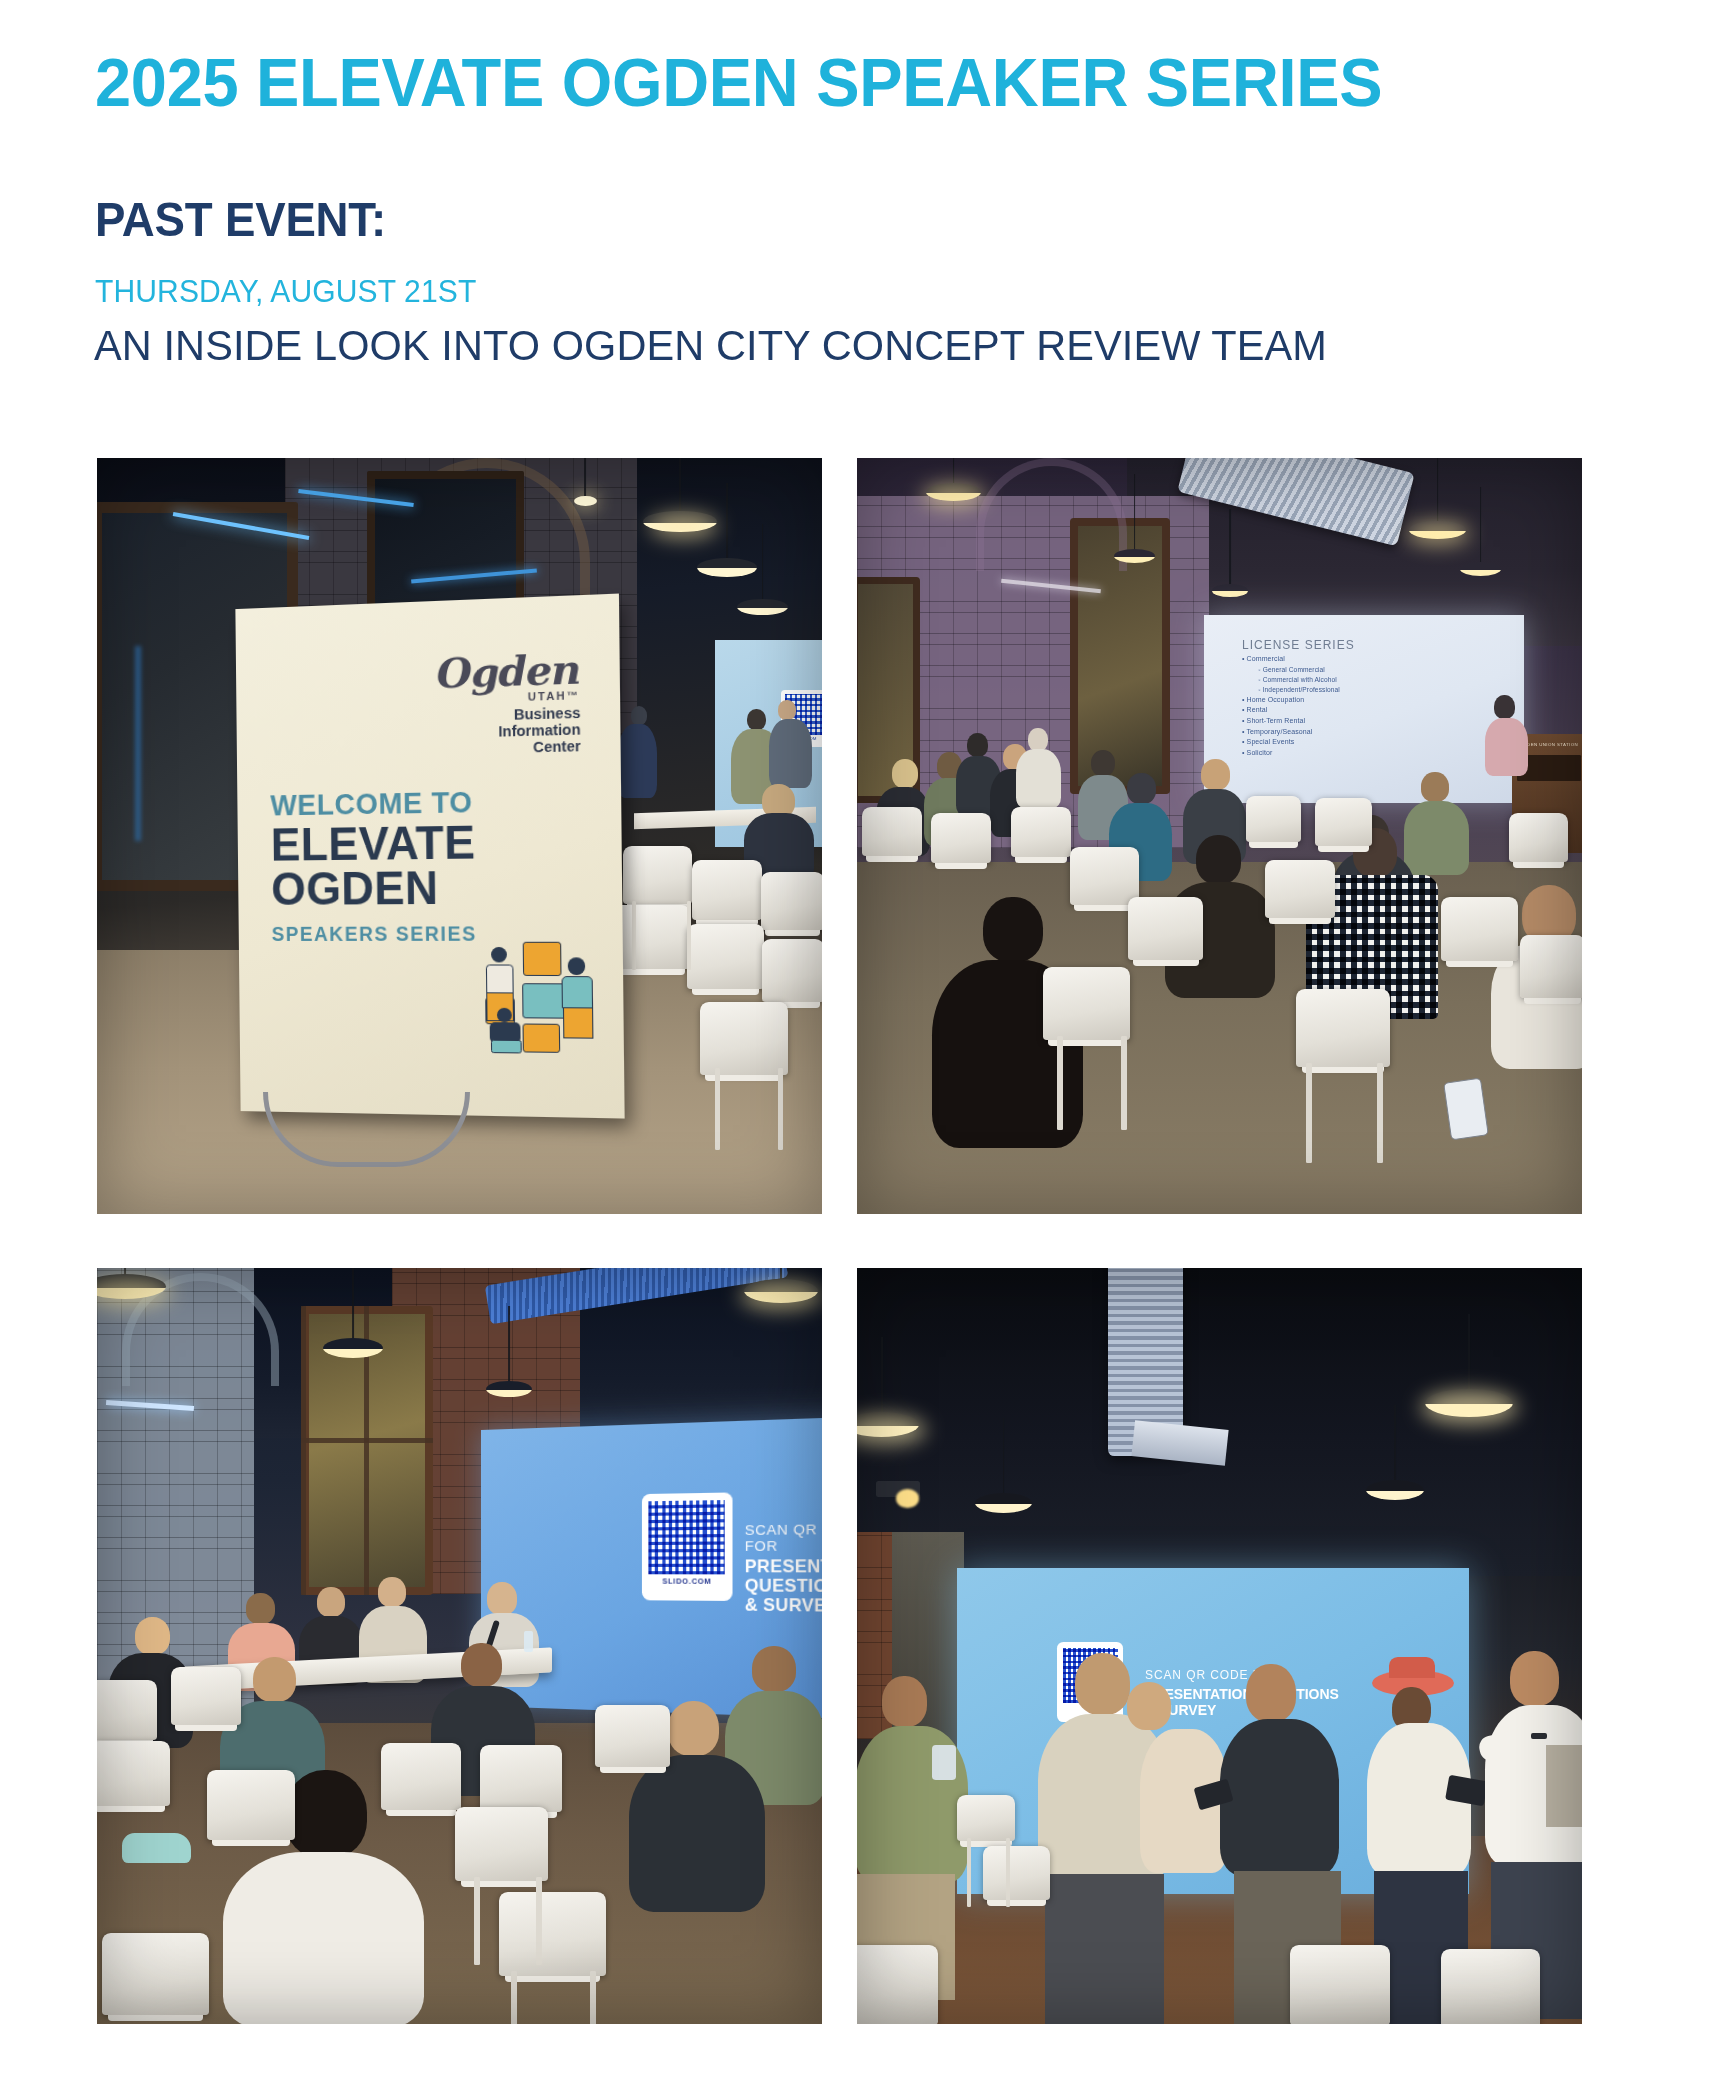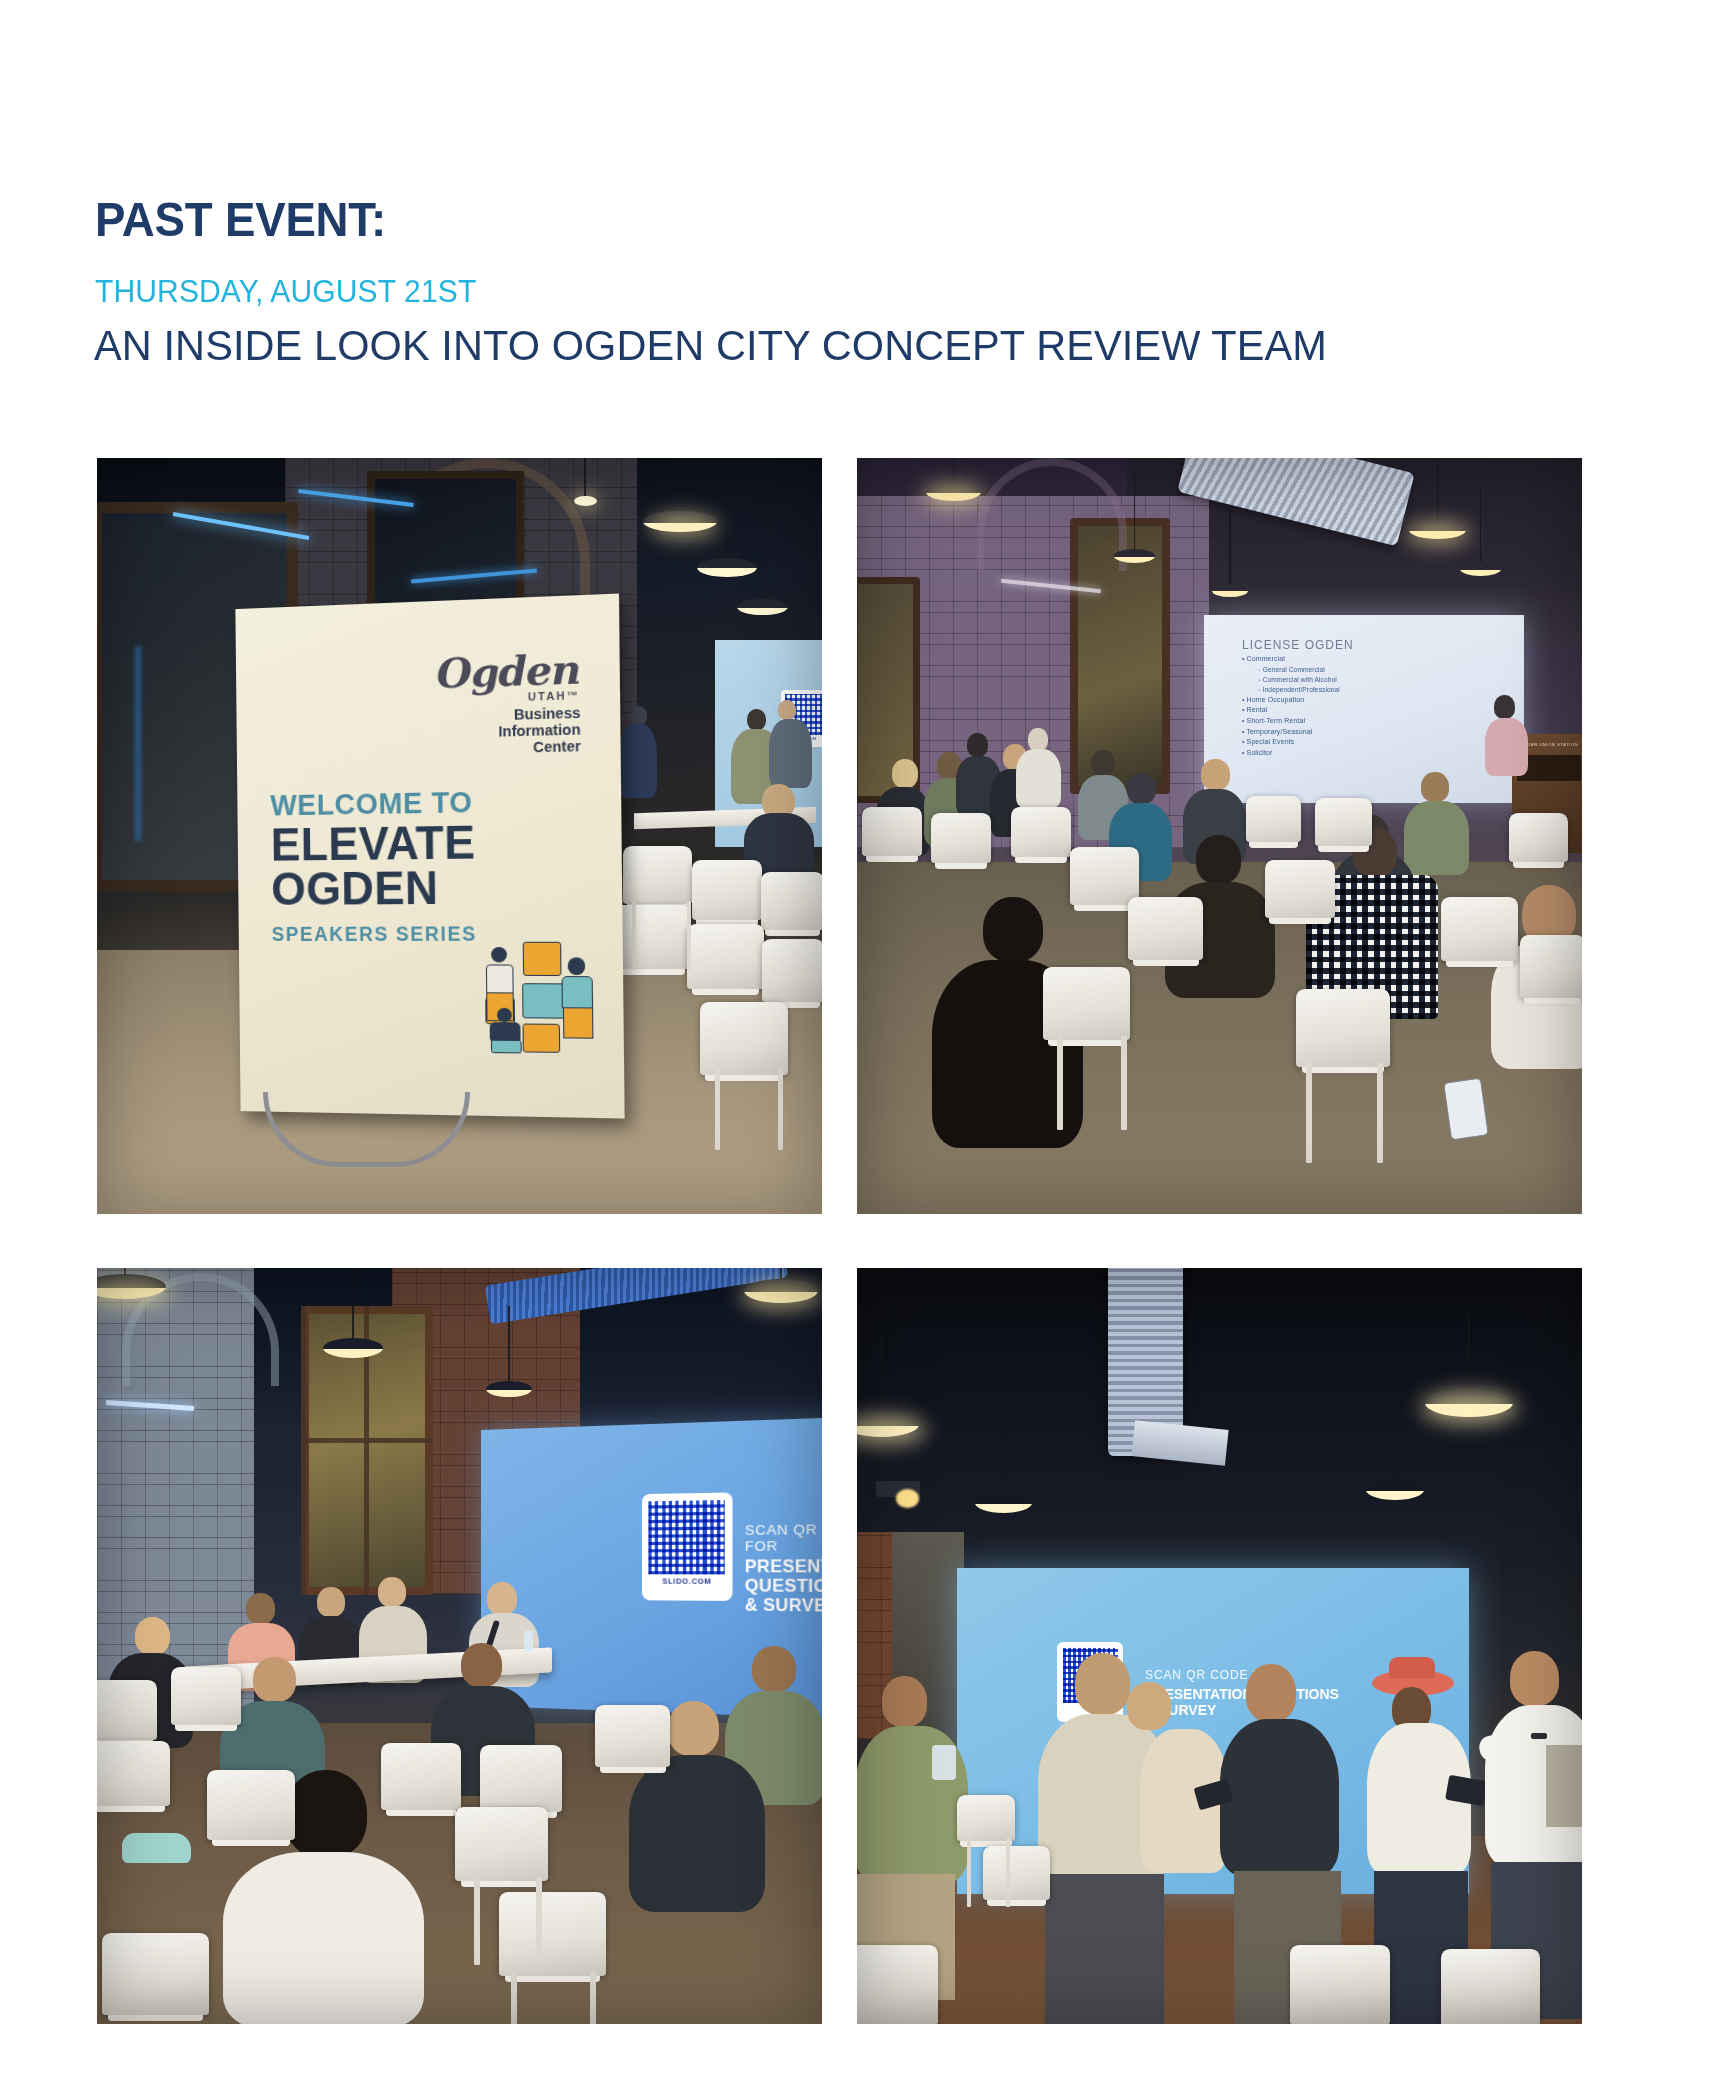--- a/index.html
+++ b/index.html
@@ -320,20 +320,23 @@
   }
 
   .vignette { position:absolute; inset:0; pointer-events:none;
     box-shadow: inset 0 0 75px rgba(0,0,0,.34); }
 </style>
 </head>
 <body>
 
 <div class="page">
 
+  <div class="hdr">
+    <div class="title">2025 ELEVATE OGDEN SPEAKER SERIES</div>
+  </div>
   <div class="past-event">PAST EVENT:</div>
   <div class="date">THURSDAY, AUGUST 21ST</div>
   <div class="subject">AN INSIDE LOOK INTO OGDEN CITY CONCEPT REVIEW TEAM</div>
 
   <div class="grid">
 
     <div class="ph c0 r0">
       <div class="scene p1-bg">
         <div class="brickwall p1-brick"></div>
         <div class="p1-arch"></div>
@@ -443,21 +446,21 @@
         <div class="pendant" style="left:257px;top:91px;width:41px;height:14px;background:linear-gradient(180deg,#2a2733 55%,#fff0b8 55%);"></div>
         <div class="pendant" style="left:355px;top:126px;width:36px;height:12.6px;background:linear-gradient(180deg,#2a2733 55%,#fff0b8 55%);"></div>
         <div class="pendant" style="left:552px;top:63px;width:57px;height:17.6px;background:linear-gradient(180deg,#2a2733 55%,#fff0b8 55%);"></div>
         <div class="glow" style="left:549px;top:64px;width:64px;height:22.6px;background:#ffe9a0;opacity:.55;"></div>
         <div class="pendant" style="left:603px;top:104px;width:41px;height:14px;background:linear-gradient(180deg,#2a2733 55%,#fff0b8 55%);"></div>
 
         <div class="p2-floor"></div>
 
         <div class="p2-screen">
           <div class="slide2">
-            <h4>LICENSE OGDEN</h4>
+            <h4>LICENSE SERIES</h4>
             <ul>
               <li>Commercial</li>
               <li class="sub">General Commercial</li>
               <li class="sub">Commercial with Alcohol</li>
               <li class="sub">Independent/Professional</li>
               <li>Home Occupation</li>
               <li>Rental</li>
               <li>Short-Term Rental</li>
               <li>Temporary/Seasonal</li>
               <li>Special Events</li>

